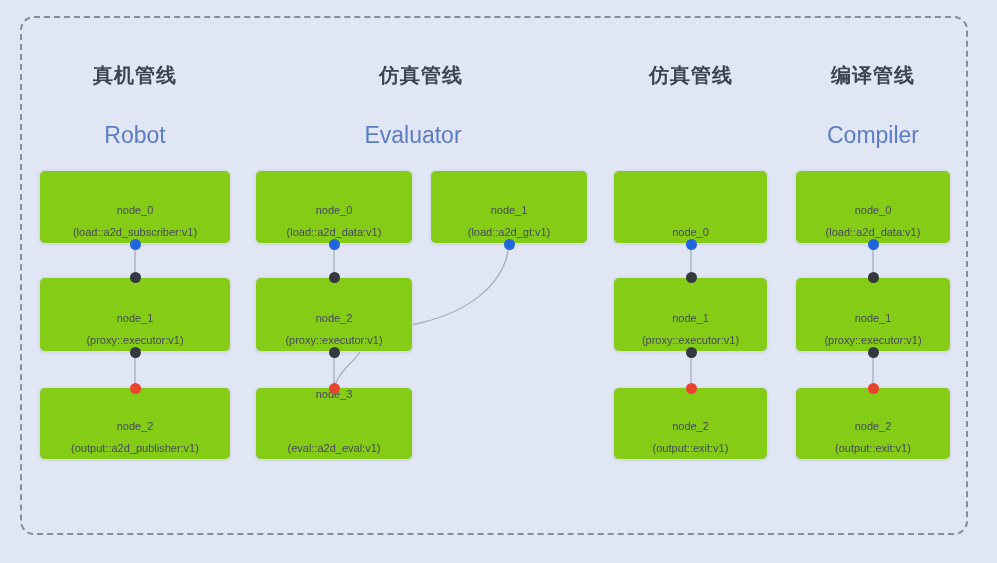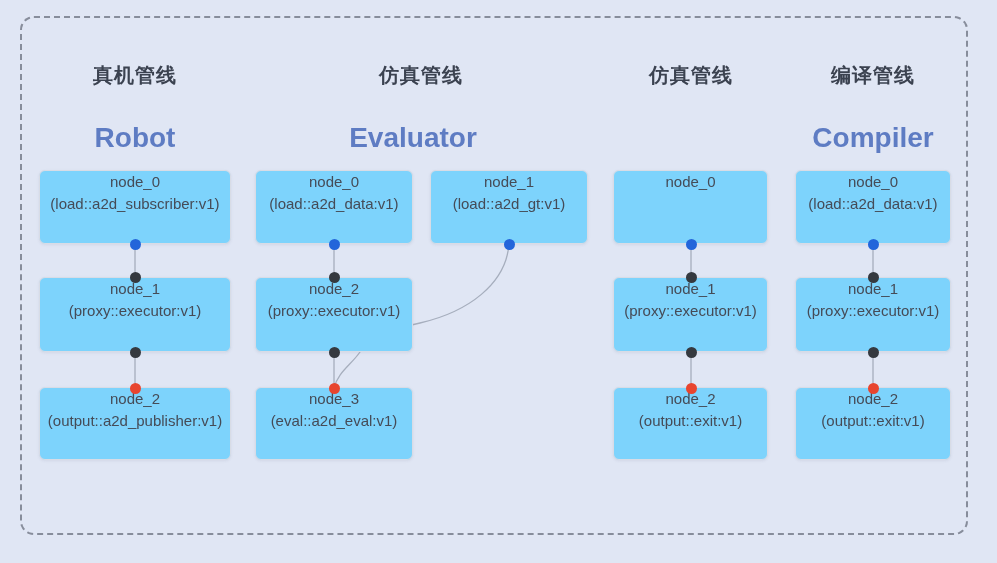--- a/index.html
+++ b/index.html
@@ -36,44 +36,44 @@
     font-weight: 700;
     color: #3b4250;
     letter-spacing: 1px;
     z-index: 2;
   }
   .hdr-en {
     position: absolute;
     top: 122px;
     width: 240px;
     text-align: center;
-    font-size: 28px;
-    font-weight: 700;
+    font-size: 23px;
+    font-weight: 400;
     color: #5e7cc3;
     z-index: 2;
   }
   #edge-layer {
     position: absolute;
     left: 0; top: 0;
     z-index: 1;
   }
   .node {
     position: absolute;
     box-sizing: border-box;
-    background: #7dd3fc;
+    background: #84cc16;
     border: 1px solid #d8dce6;
     border-radius: 6px;
     box-shadow: 0 1px 3px rgba(80,90,120,0.10);
     display: flex;
     flex-direction: column;
     align-items: center;
-    justify-content: flex-start;
+    justify-content: flex-end;
     z-index: 2;
     color: #454b57;
-    font-size: 15px;
+    font-size: 11px;
     line-height: 22px;
     text-align: center;
     white-space: nowrap;
   }
   .port {
     position: absolute;
     width: 11px;
     height: 11px;
     border-radius: 50%;
     z-index: 3;
@@ -122,21 +122,21 @@
       <div>(load::a2d_data:v1)</div>
     </div>
     <div class="node" style="left: 430px; top: 170px; width: 158px; height: 74px;">
       <div>node_1</div>
       <div>(load::a2d_gt:v1)</div>
     </div>
     <div class="node" style="left: 255px; top: 277px; width: 158px; height: 75px;">
       <div>node_2</div>
       <div>(proxy::executor:v1)</div>
     </div>
-    <div class="node" style="left: 255px; top: 387px; width: 158px; height: 73px;">
+    <div class="node" style="left: 255px; top: 387px; width: 158px; height: 73px; gap: 32px;">
       <div>node_3</div>
       <div>(eval::a2d_eval:v1)</div>
     </div>
     <div class="node" style="left: 613px; top: 170px; width: 155px; height: 74px;">
       <div>node_0</div>
     </div>
     <div class="node" style="left: 613px; top: 277px; width: 155px; height: 75px;">
       <div>node_1</div>
       <div>(proxy::executor:v1)</div>
     </div>

